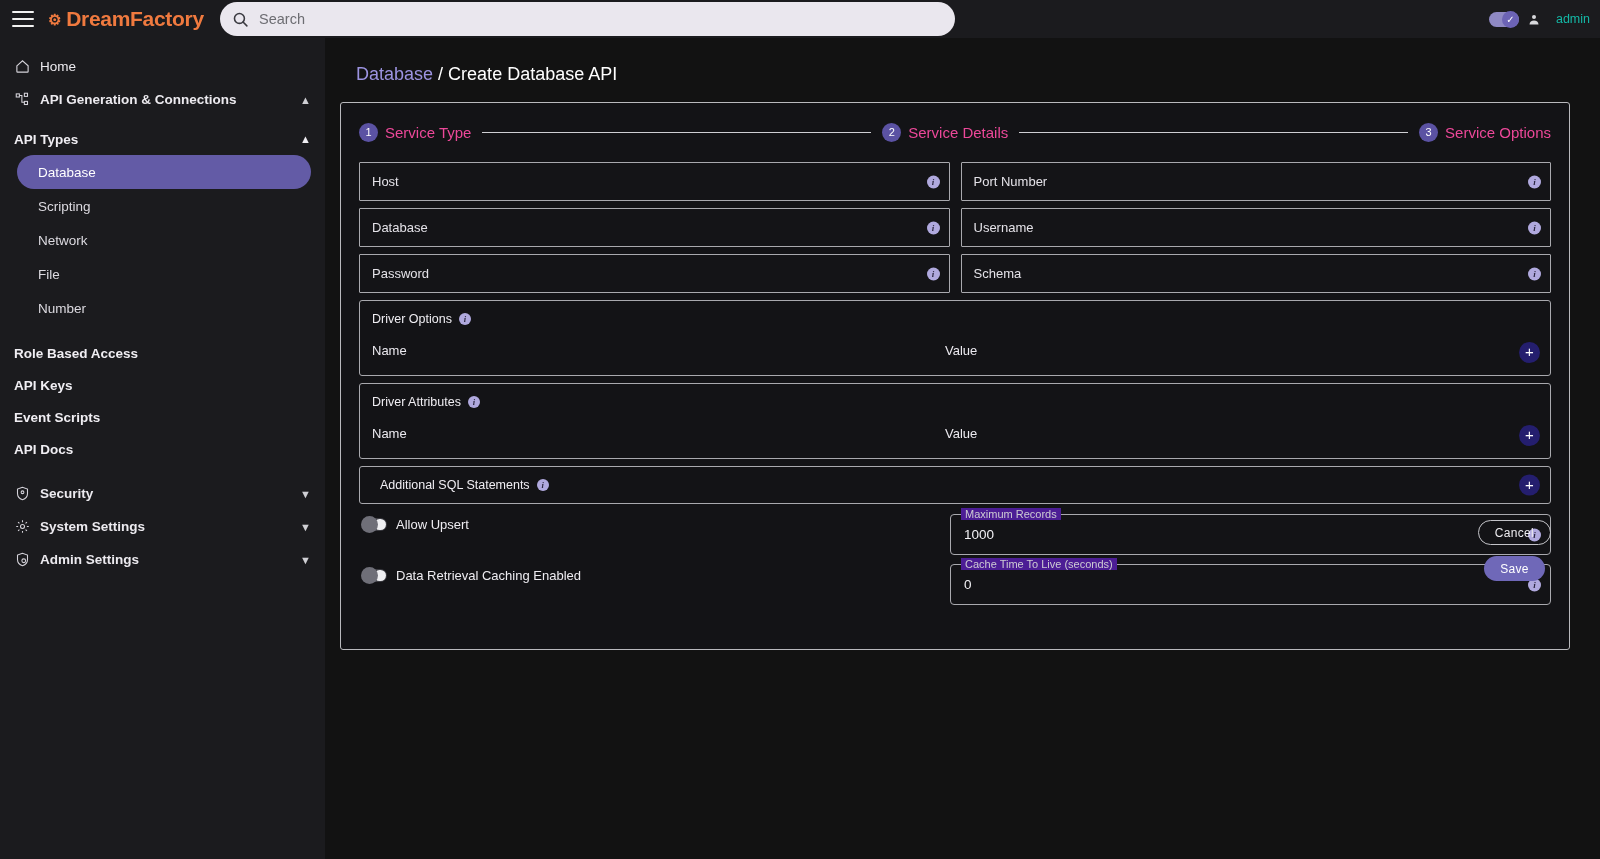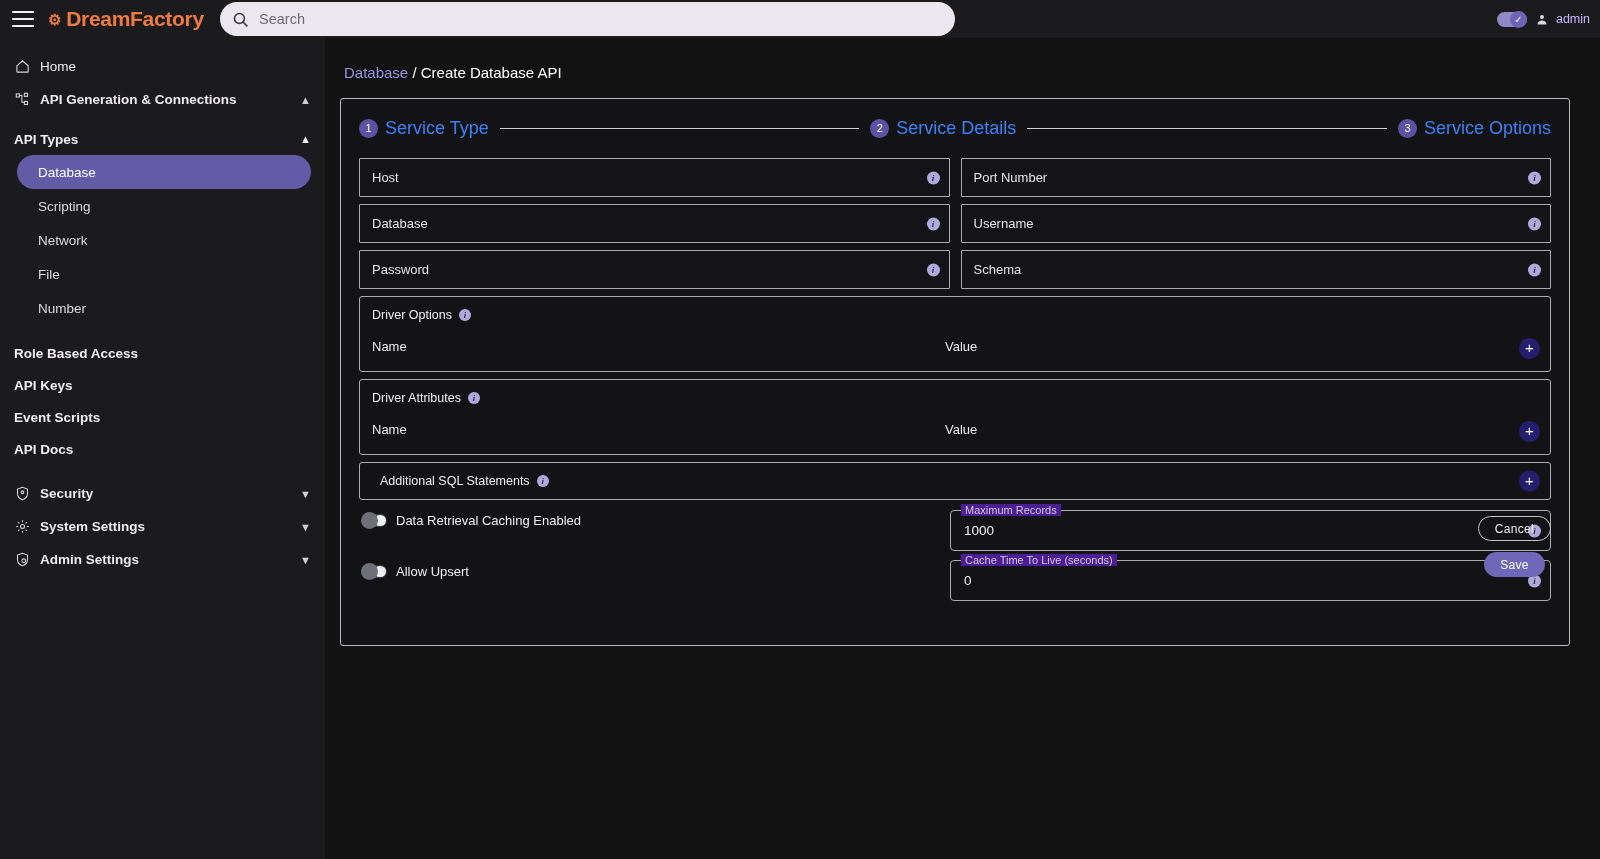--- a/index.html
+++ b/index.html
@@ -53,21 +53,21 @@
     width: 30px; height: 15px; border-radius: 8px;
     background: #8f89c4; position: relative; cursor: pointer;
   }
   .mini-toggle .knob {
     position: absolute; right: 0; top: -1px;
     width: 17px; height: 17px; border-radius: 50%;
     background: #6c63b5;
     display:flex; align-items:center; justify-content:center;
     font-size: 10px; color: #fff;
   }
-  .userchip { display: flex; align-items: center; gap: 8px; font-size: 12.5px; color: #c4b5fd; cursor: pointer; }
+  .userchip { display: flex; align-items: center; gap: 16px; font-size: 12.5px; color: #14b8a6; cursor: pointer; }
 
   
   .sidebar {
     position: absolute; top: 38px; left: 0; width: 325px; height: 821px;
     background: #1b1b1e;
     padding-top: 12px;
     overflow: hidden;
   }
   .nav-row {
     height: 33px; display: flex; align-items: center;
@@ -93,21 +93,21 @@
   .sp8 { height: 7px; }
   .sp14 { height: 12px; }
 
   
   .main {
     position: absolute; top: 38px; left: 325px;
     width: 1275px; height: 821px;
     background: #121212;
     padding: 26px 30px 0 15px;
   }
-  .breadcrumb { font-size: 15px; margin-left: 4px; margin-bottom: 17px; }
+  .breadcrumb { font-size: 18px; margin-left: 16px; margin-bottom: 17px; }
   .breadcrumb .crumb-link { color: #9c93e0; cursor: pointer; }
   .breadcrumb .crumb-sep { color: #ffffff; }
   .breadcrumb .crumb-cur { color: #ffffff; }
 
   .card {
     border: 1px solid #b9b9bd;
     border-radius: 3px;
     height: 548px;
     padding: 17px 18px 0 18px;
     background: #131316;
@@ -115,21 +115,21 @@
   }
 
   
   .stepper { display: flex; align-items: center; height: 24px; margin-bottom: 18px; }
   .step { display: flex; align-items: center; gap: 7px; flex: 0 0 auto; }
   .step .num {
     width: 19px; height: 19px; border-radius: 50%;
     background: #5b52a3; color: #fff;
     font-size: 11px; display: flex; align-items: center; justify-content: center;
   }
-  .step .slabel { font-size: 18px; color: #3b82f6; white-space: nowrap; }
+  .step .slabel { font-size: 15px; color: #ec4899; white-space: nowrap; }
   .step-line { flex: 1 1 auto; height: 1px; background: #cfcfd3; margin: 0 11px; }
 
   
   .grid2 { display: flex; gap: 11px; margin-bottom: 7px; }
   .col { flex: 1 1 0; }
 
   .mfield {
     position: relative; height: 39px;
     border: 1px solid #a9a9ae; border-radius: 1px;
     display: flex; align-items: center; padding: 0 12px;
@@ -452,28 +452,28 @@
       <button class="plus-btn">+</button>
     </div>
 
     <div class="bottom">
       <div class="bleft">
         <div class="togrow">
           <div class="tog">
             <div class="bar"></div>
               <div class="knob"></div>
           </div>
-          <span class="tog-label">Data Retrieval Caching Enabled</span>
+          <span class="tog-label">Allow Upsert</span>
         </div>
         <div class="togrow">
           <div class="tog">
             <div class="bar"></div>
               <div class="knob"></div>
           </div>
-          <span class="tog-label">Allow Upsert</span>
+          <span class="tog-label">Data Retrieval Caching Enabled</span>
         </div>
       </div>
 
       <div class="bright">
         <div class="outlined">
           <span class="flabel">Maximum Records</span>
           <span class="val">1000</span>
           <span class="info-dot">i</span>
         </div>
         <div class="outlined">

